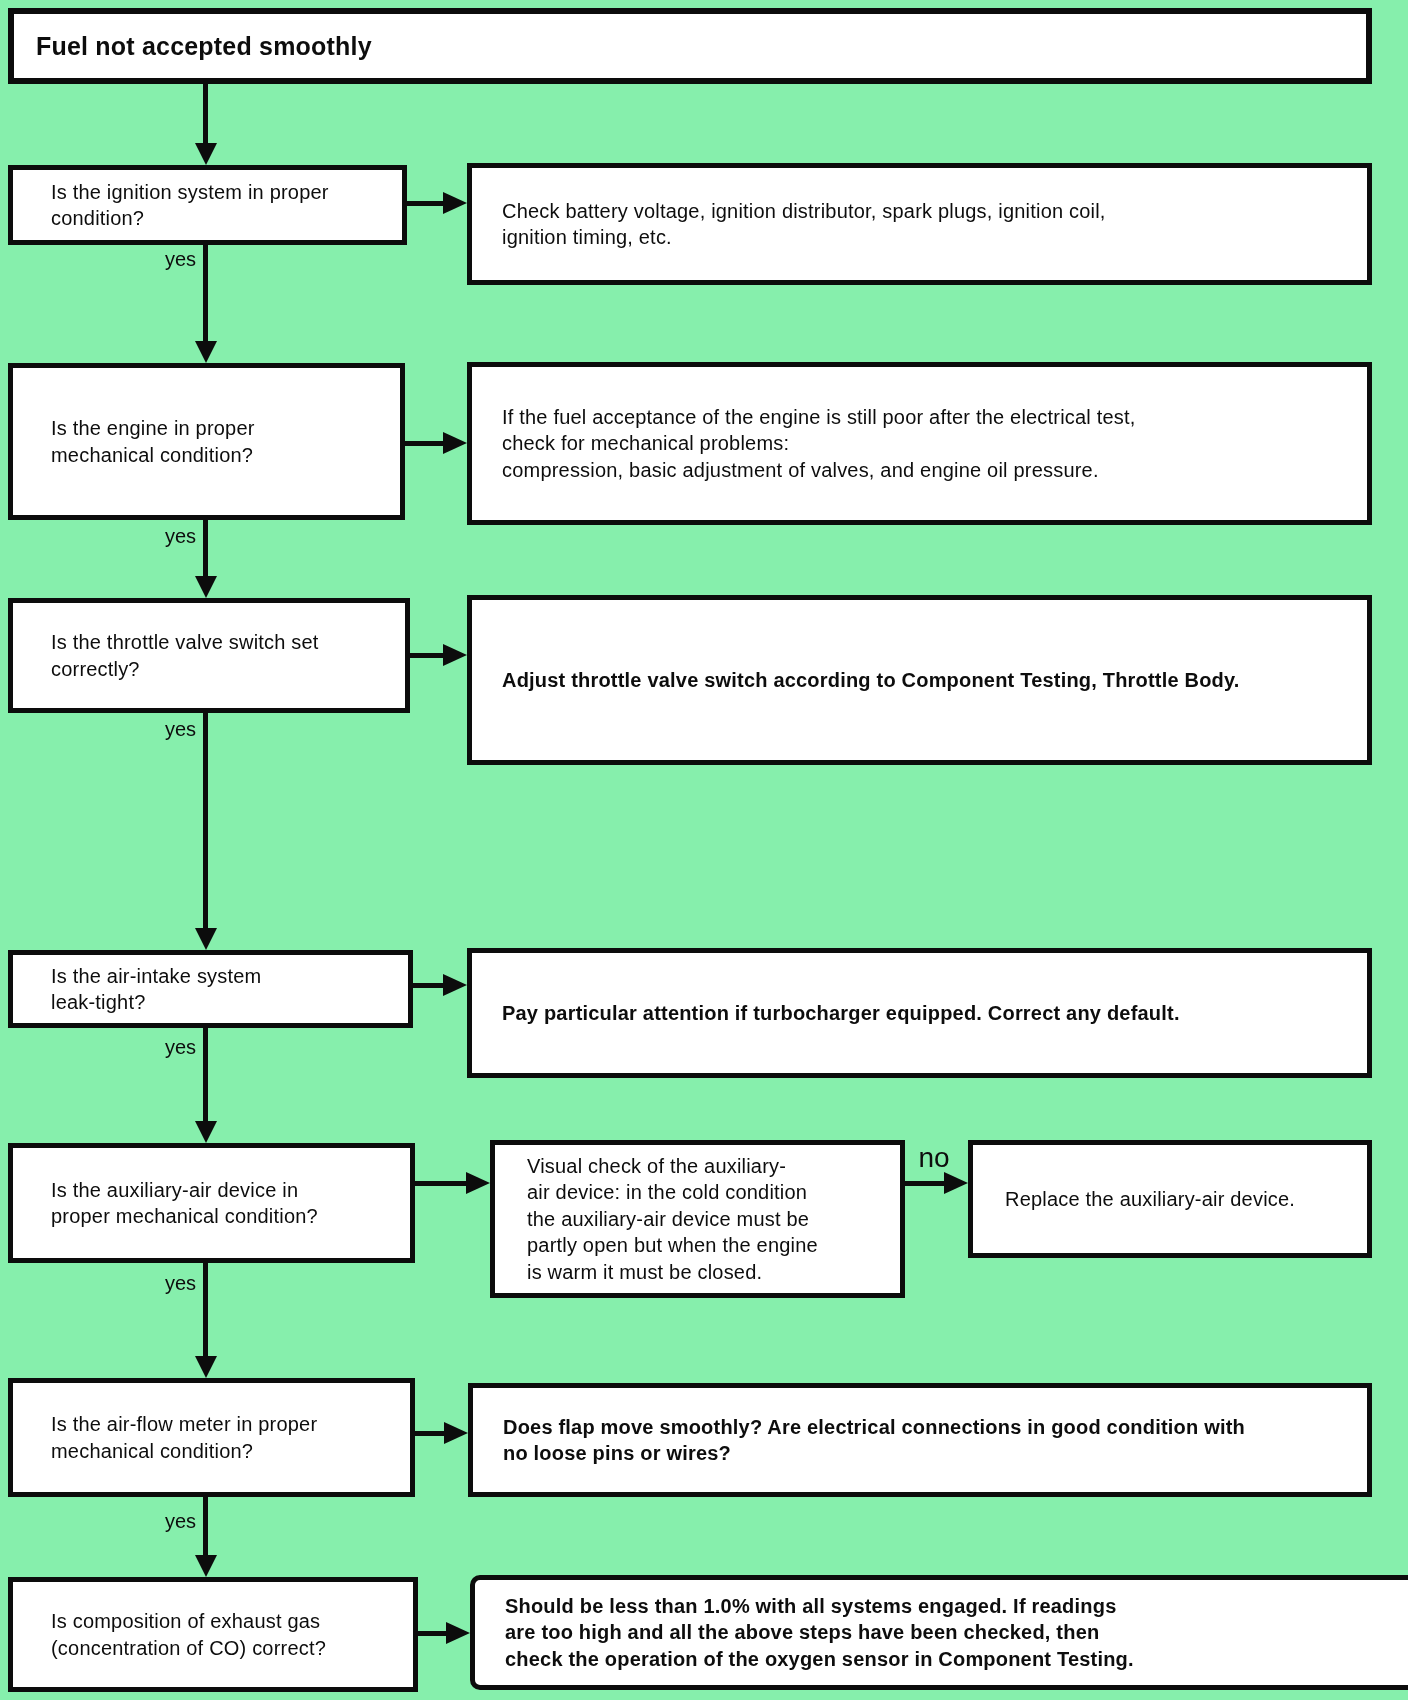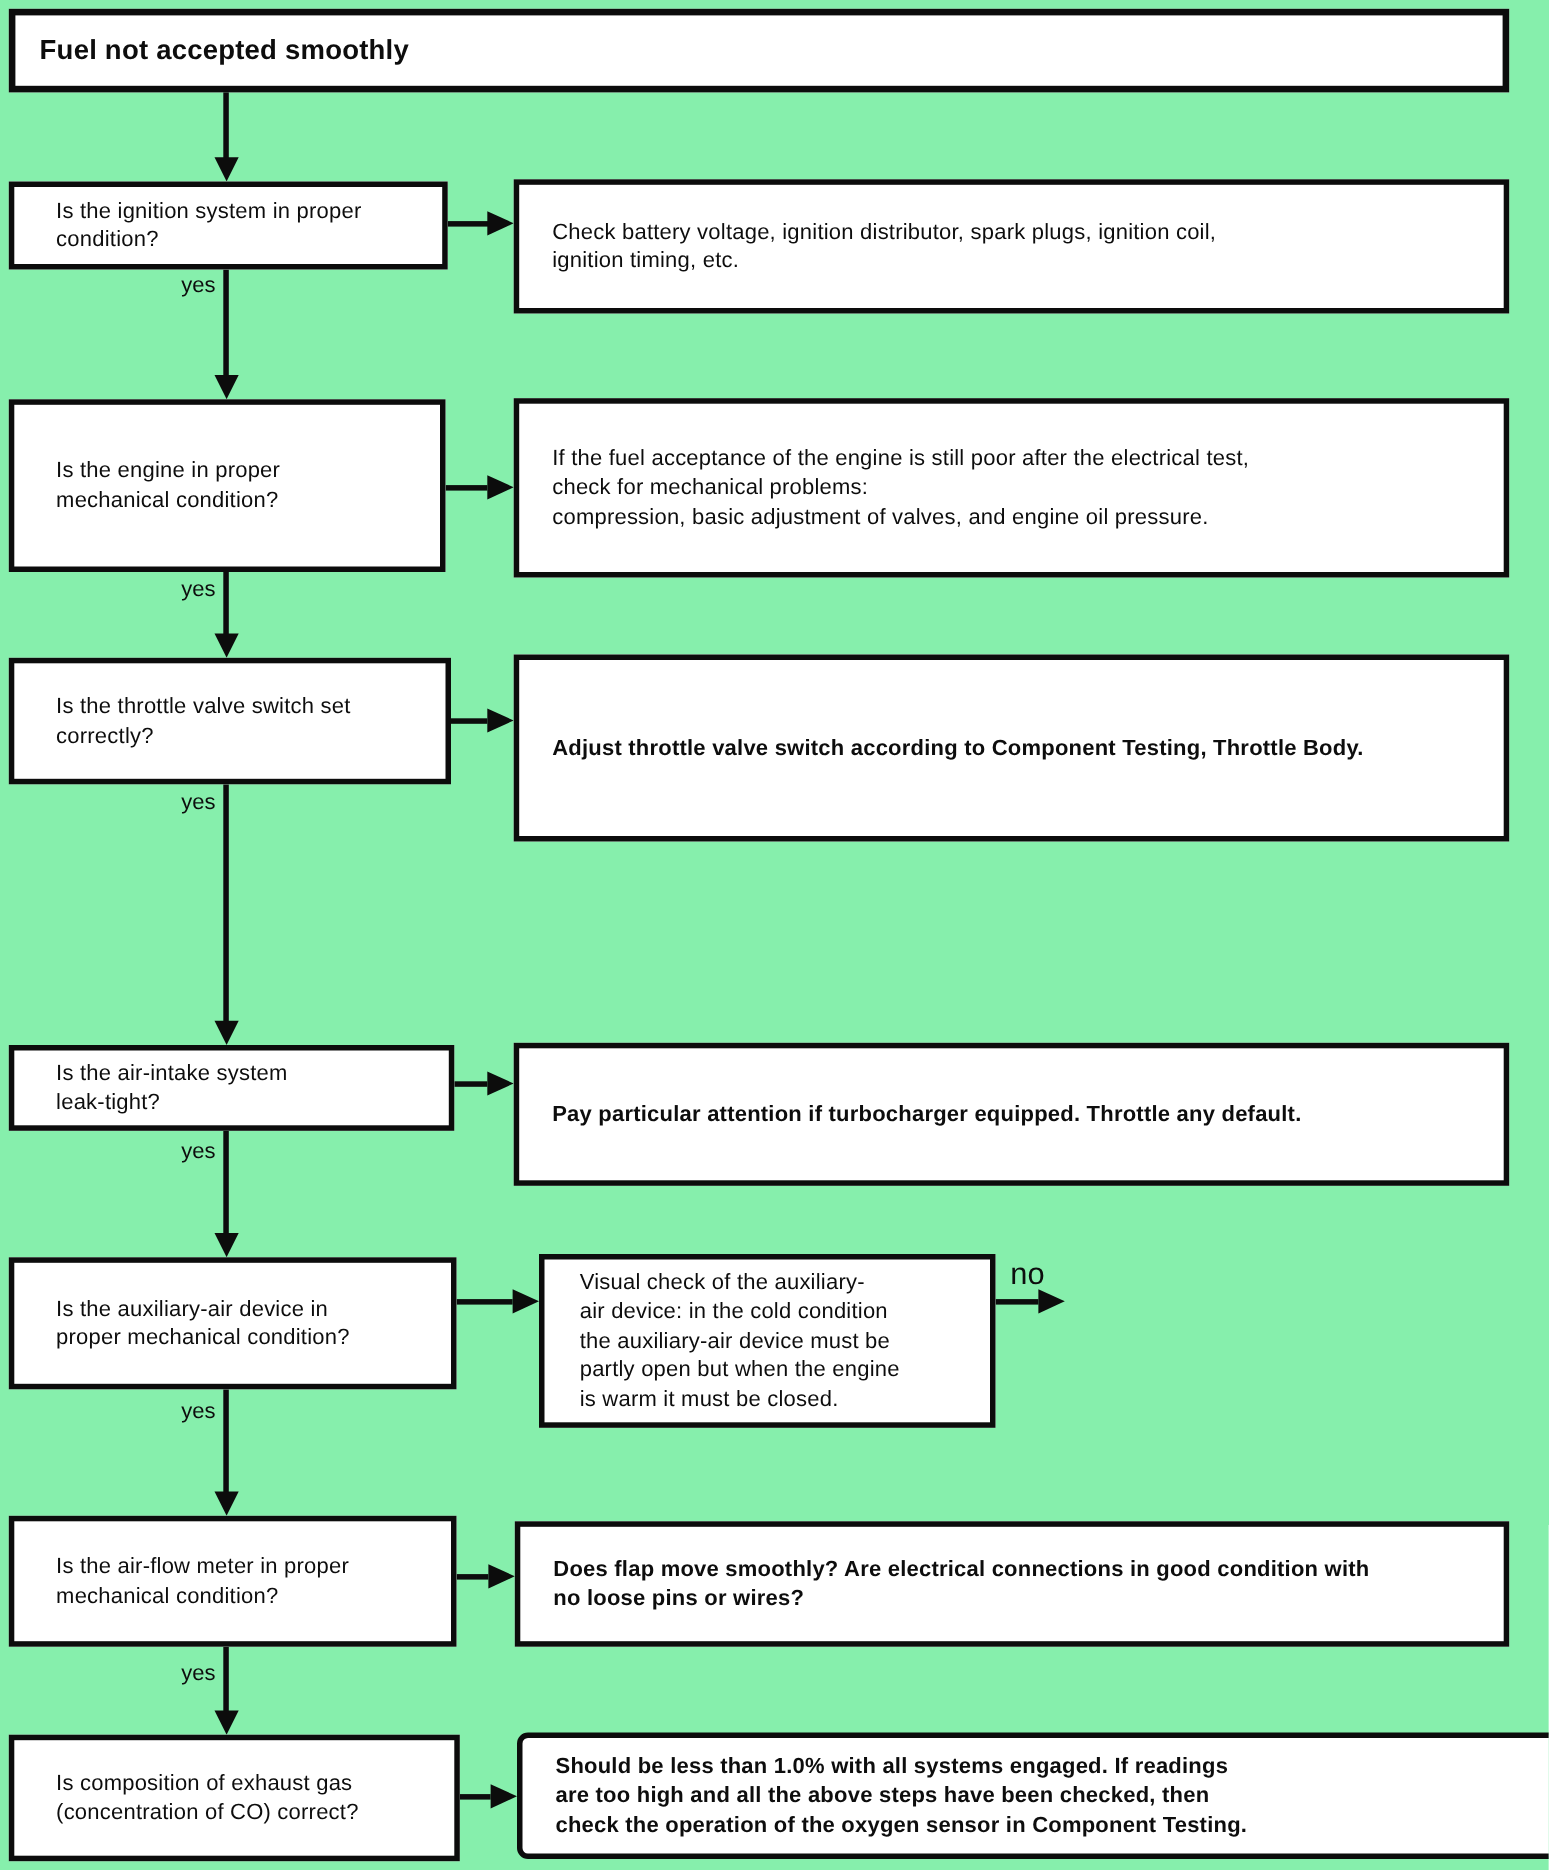--- a/index.html
+++ b/index.html
@@ -96,25 +96,26 @@
 mechanical condition?</div>
   <div class="box qbox" style="left:8px;top:1577px;width:410px;height:115px;">Is composition of exhaust gas
 (concentration of CO) correct?</div>
 
   <div class="box abox" style="left:467px;top:163px;width:905px;height:122px;">Check battery voltage, ignition distributor, spark plugs, ignition coil,
 ignition timing, etc.</div>
   <div class="box abox" style="left:467px;top:362px;width:905px;height:163px;">If the fuel acceptance of the engine is still poor after the electrical test,
 check for mechanical problems:
 compression, basic adjustment of valves, and engine oil pressure.</div>
   <div class="box abox bold" style="left:467px;top:595px;width:905px;height:170px;">Adjust throttle valve switch according to Component Testing, Throttle Body.</div>
-  <div class="box abox bold" style="left:467px;top:948px;width:905px;height:130px;">Pay particular attention if turbocharger equipped. Throttle any default.</div>
+  <div class="box abox bold" style="left:467px;top:948px;width:905px;height:130px;">Pay particular attention if turbocharger equipped. Correct any default.</div>
   <div class="box abox" style="left:490px;top:1140px;width:415px;height:158px;padding-left:32px;">Visual check of the auxiliary-
 air device: in the cold condition
 the auxiliary-air device must be
 partly open but when the engine
 is warm it must be closed.</div>
+  <div class="box abox" style="left:968px;top:1140px;width:404px;height:118px;padding-left:32px;">Replace the auxiliary-air device.</div>
   <div class="box abox bold" style="left:468px;top:1383px;width:904px;height:114px;">Does flap move smoothly? Are electrical connections in good condition with
 no loose pins or wires?</div>
   <div class="box abox bold" style="left:470px;top:1575px;width:968px;height:115px;border-radius:10px;">Should be less than 1.0% with all systems engaged. If readings
 are too high and all the above steps have been checked, then
 check the operation of the oxygen sensor in Component Testing.</div>
 
 </div>
 
 </body></html>

